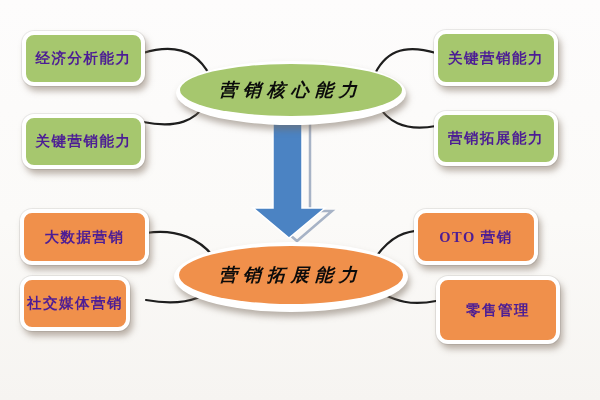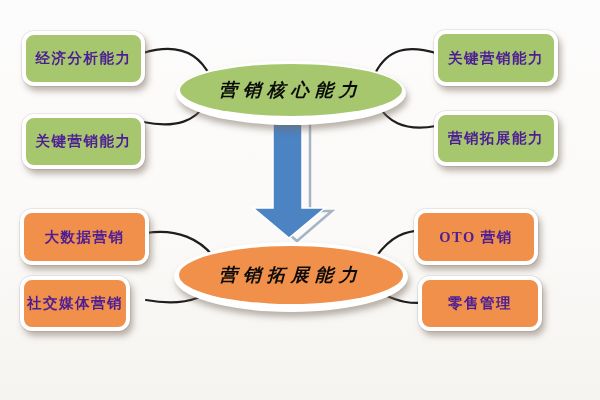--- a/index.html
+++ b/index.html
@@ -102,17 +102,17 @@
   <div class="node orange" style="left:20px;top:209px;width:129px;height:56px;">
     <span class="node-label">大数据营销</span>
   </div>
   <div class="node orange" style="left:20px;top:276px;width:110px;height:55px;">
     <span class="node-label">社交媒体营销</span>
   </div>
 
   <div class="node orange" style="left:414px;top:209px;width:124px;height:56px;">
     <span class="node-label">OTO 营销</span>
   </div>
-  <div class="node orange" style="left:418px;top:276px;width:124px;height:55px;">
+  <div class="node orange" style="left:436px;top:276px;width:124px;height:68px;">
     <span class="node-label">零售管理</span>
   </div>
 
 </div>
 
 </body></html>

